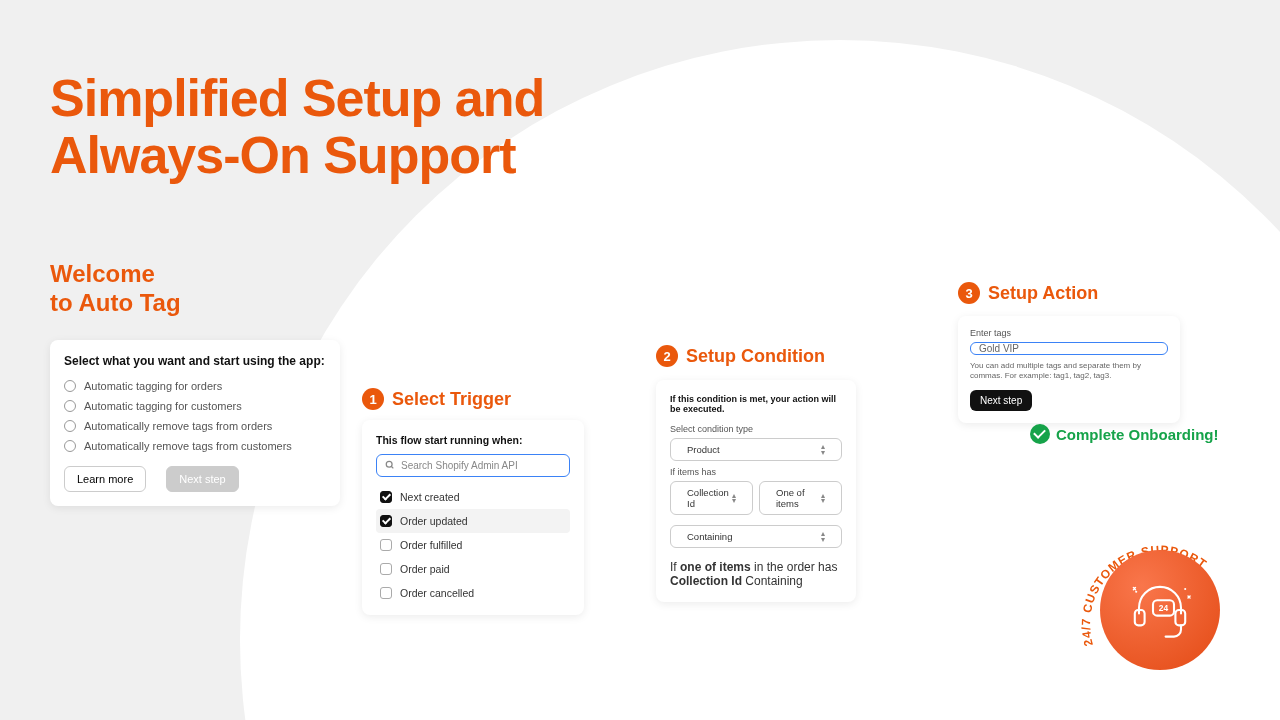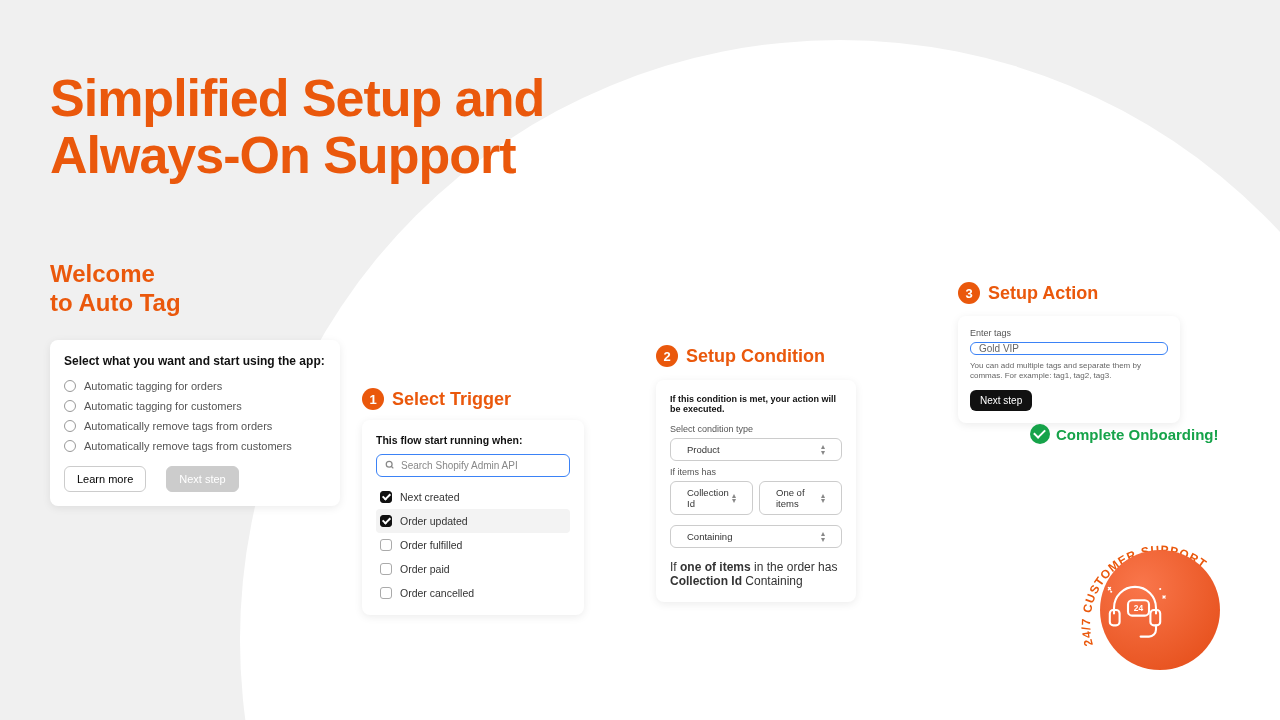--- a/index.html
+++ b/index.html
@@ -41,21 +41,21 @@
   .step3-head { position: absolute; top: 282px; left: 958px; display: flex; align-items: center; gap: 8px; }
   .card-action { top: 316px; left: 958px; width: 222px; padding: 12px; }
   .card-action .lbl { font-size: 9px; color: #555; margin-bottom: 4px; }
   .taginput { border: 1.5px solid #3b82f6; border-radius: 6px; padding: 0 8px; font-size: 10px; color: #666; margin-bottom: 6px; }
   .hint { font-size: 8px; color: #666; line-height: 1.3; margin-bottom: 8px; }
   .btn-next { background: #111; color: #fff; border: none; padding: 5px 10px; border-radius: 6px; font-size: 10px; }
   .complete { position: absolute; top: 424px; left: 1030px; display: flex; align-items: center; gap: 6px; font-size: 15px; font-weight: 700; color: #16a34a; }
   .check-badge { width: 20px; height: 20px; border-radius: 50%; background: #16a34a; position: relative; }
   .check-badge::after { content: ""; position: absolute; left: 6px; top: 3px; width: 5px; height: 9px; border: solid #fff; border-width: 0 2.5px 2.5px 0; transform: rotate(45deg); }
   .support-badge { position: absolute; bottom: 30px; right: 40px; width: 160px; height: 160px; }
-  .support-circle { position: absolute; top: 20px; left: 20px; width: 120px; height: 120px; border-radius: 50%; background: radial-gradient(circle at 35% 30%, #f9764b, #e34a14); display: flex; align-items: center; justify-content: flex-start; }
+  .support-circle { position: absolute; top: 20px; left: 20px; width: 120px; height: 120px; border-radius: 50%; background: radial-gradient(circle at 35% 30%, #f9764b, #e34a14); display: flex; align-items: center; justify-content: center; }
   .hs-icon { width: 70px; height: 70px; }
   .curved-text { position: absolute; width: 160px; height: 160px; font-size: 12px; font-weight: 700; fill: #ea580c; letter-spacing: 1px; }
 </style>
 </head>
 <body>
 
 <div class="bg-circle"></div>
 
 <div class="headline">
   <div>Simplified Setup and</div>

